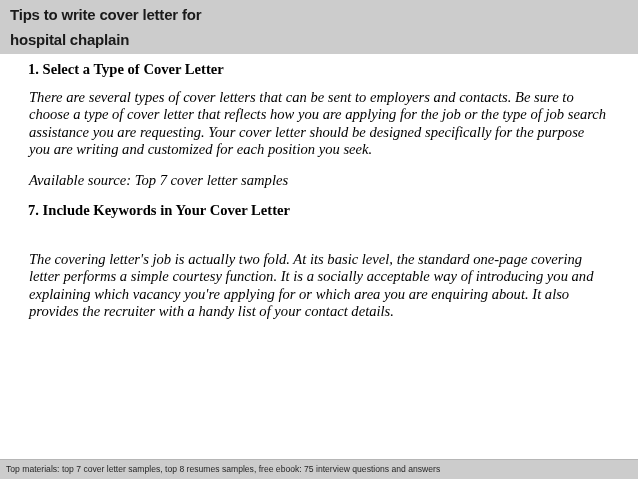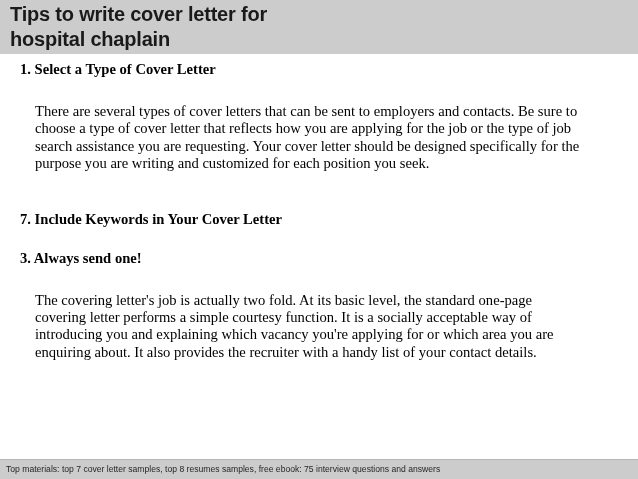--- a/index.html
+++ b/index.html
@@ -29,52 +29,53 @@
     top: 0;
     width: 638px;
     height: 54px;
     background: #cccccc;
     box-sizing: border-box;
     padding: 2px 10px 0 10px;
   }
   .title-text {
     font-family: "Liberation Sans", sans-serif;
     font-weight: bold;
-    font-size: 20px;
+    font-size: 15px;
     line-height: 25px;
     color: #1a1a1a;
     letter-spacing: -0.2px;
     white-space: pre-line;
     margin: 0;
   }
 
   
   .content {
     position: absolute;
-    left: 20px;
+    left: 28px;
     top: 60px;
     width: 580px;
   }
   .sec-heading {
     font-family: "Liberation Serif", serif;
     font-weight: bold;
     font-size: 14.6px;
     line-height: 18px;
     color: #000000;
     margin: 0;
     padding: 0;
   }
   .para {
     font-family: "Liberation Serif", serif;
     font-size: 14.6px;
     line-height: 17.4px;
     color: #000000;
-    margin: 15px;
+    margin: 1px;
     padding: 0;
     text-align: left;
+    font-style: italic;
   }
   .gap-after-heading { height: 10px; }
   .gap-after-para    { height: 11px; }
 
   
   .footer-band {
     position: absolute;
     left: 0;
     top: 459px;
     width: 638px;
@@ -102,27 +103,27 @@
     <h1 class="title-text">Tips to write cover letter for
 hospital chaplain</h1>
   </div>
 
   <div class="content">
 
     <h2 class="sec-heading">1. Select a Type of Cover Letter</h2>
     <div class="gap-after-heading"></div>
     <p class="para">There are several types of cover letters that can be sent to employers and contacts. Be sure to choose a type of cover letter that reflects how you are applying for the job or the type of job search assistance you are requesting. Your cover letter should be designed specifically for the purpose you are writing and customized for each position you seek.</p>
     <div class="gap-after-para"></div>
+    <p class="para">Available source: Top 7 cover letter samples</p>
     <div class="gap-after-para"></div>
 
     <h2 class="sec-heading">7. Include Keywords in Your Cover Letter</h2>
     <div class="gap-after-heading"></div>
     <div class="gap-after-para"></div>
 
-    <h2 class="sec-heading">3. Always send one!</h2>
     <div class="gap-after-heading"></div>
     <p class="para">The covering letter's job is actually two fold. At its basic level, the standard one-page covering letter performs a simple courtesy function. It is a socially acceptable way of introducing you and explaining which vacancy you're applying for or which area you are enquiring about. It also provides the recruiter with a handy list of your contact details.</p>
 
   </div>
 
   <div class="footer-band">
     <p class="footer-text">Top materials: top 7 cover letter samples, top 8 resumes samples, free ebook: 75 interview questions and answers</p>
   </div>
 
 </div>

